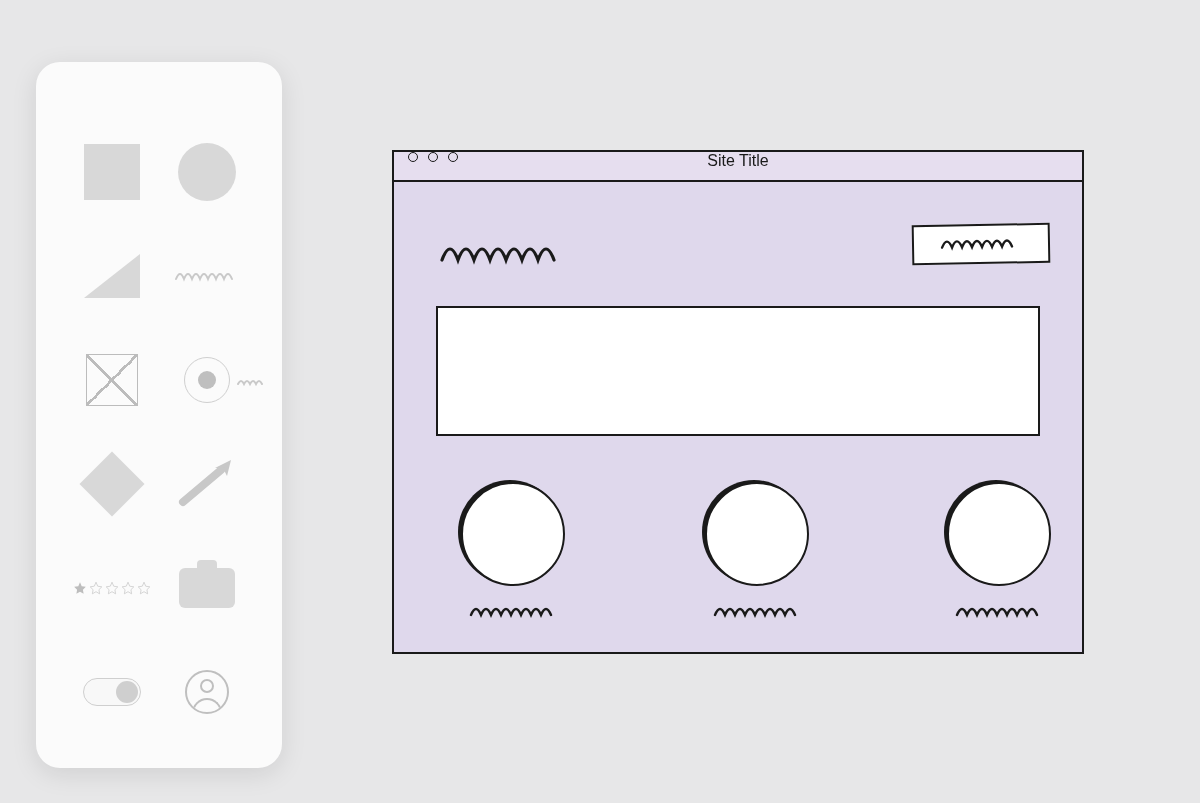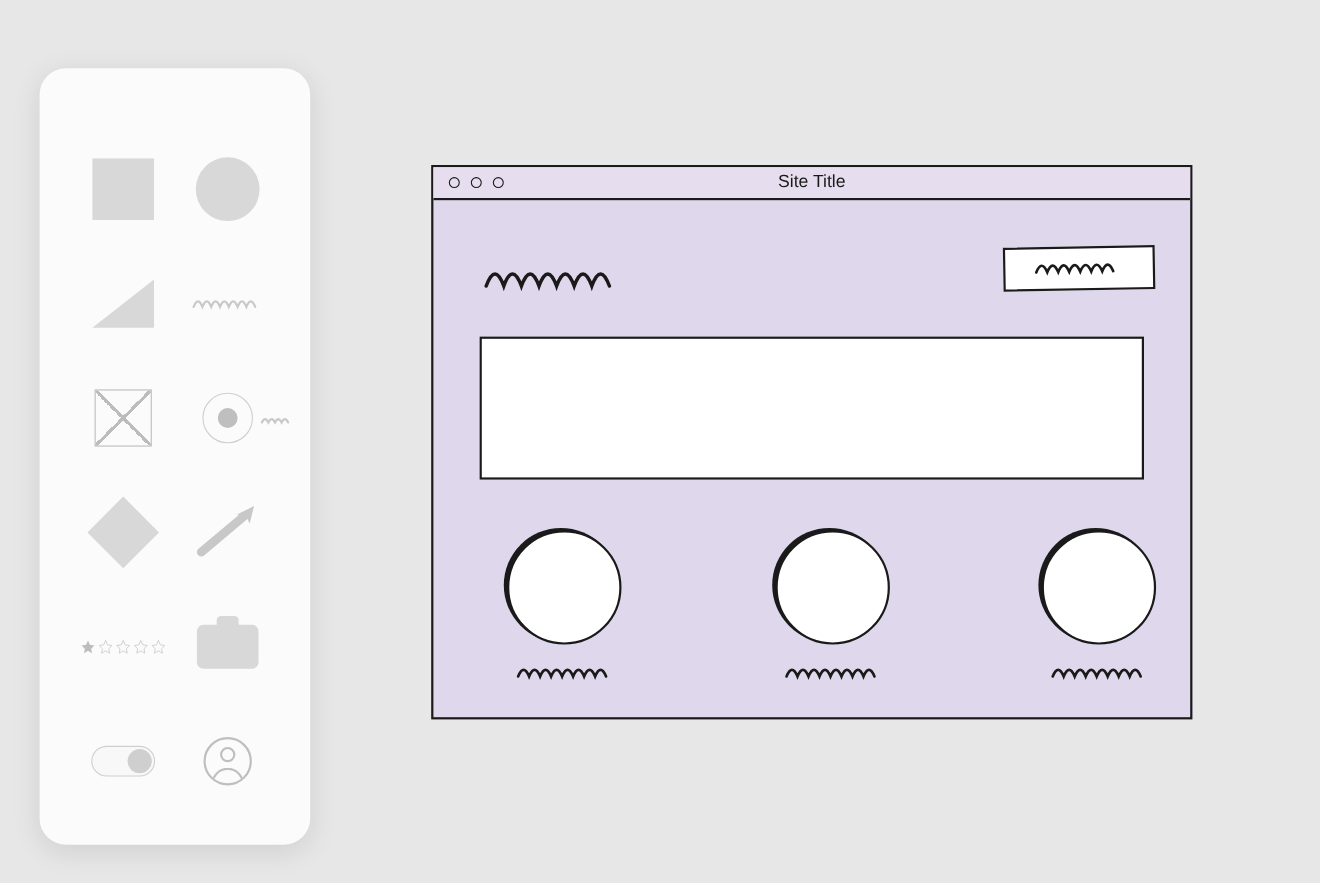--- a/index.html
+++ b/index.html
@@ -111,21 +111,21 @@
     top: 150px;
     width: 692px;
     height: 504px;
     border: 2px solid #1a1a1a;
     background: #dfd8ec;
   }
   .mock-titlebar {
     height: 30px;
     border-bottom: 2px solid #1a1a1a;
     background: #e6deef;
-    display:flex; align-items:center;
+    display:flex; 
     position:relative;
   }
   .mock-dots { display:flex; gap:10px; margin-left:14px; }
   .mock-dots .d {
     width:10px; height:10px; border:1.6px solid #1a1a1a; border-radius:50%;
   }
   .mock-title {
     position:absolute; left:0; right:0; text-align:center;
     font-size:16px; color:#1a1a1a;
   }

